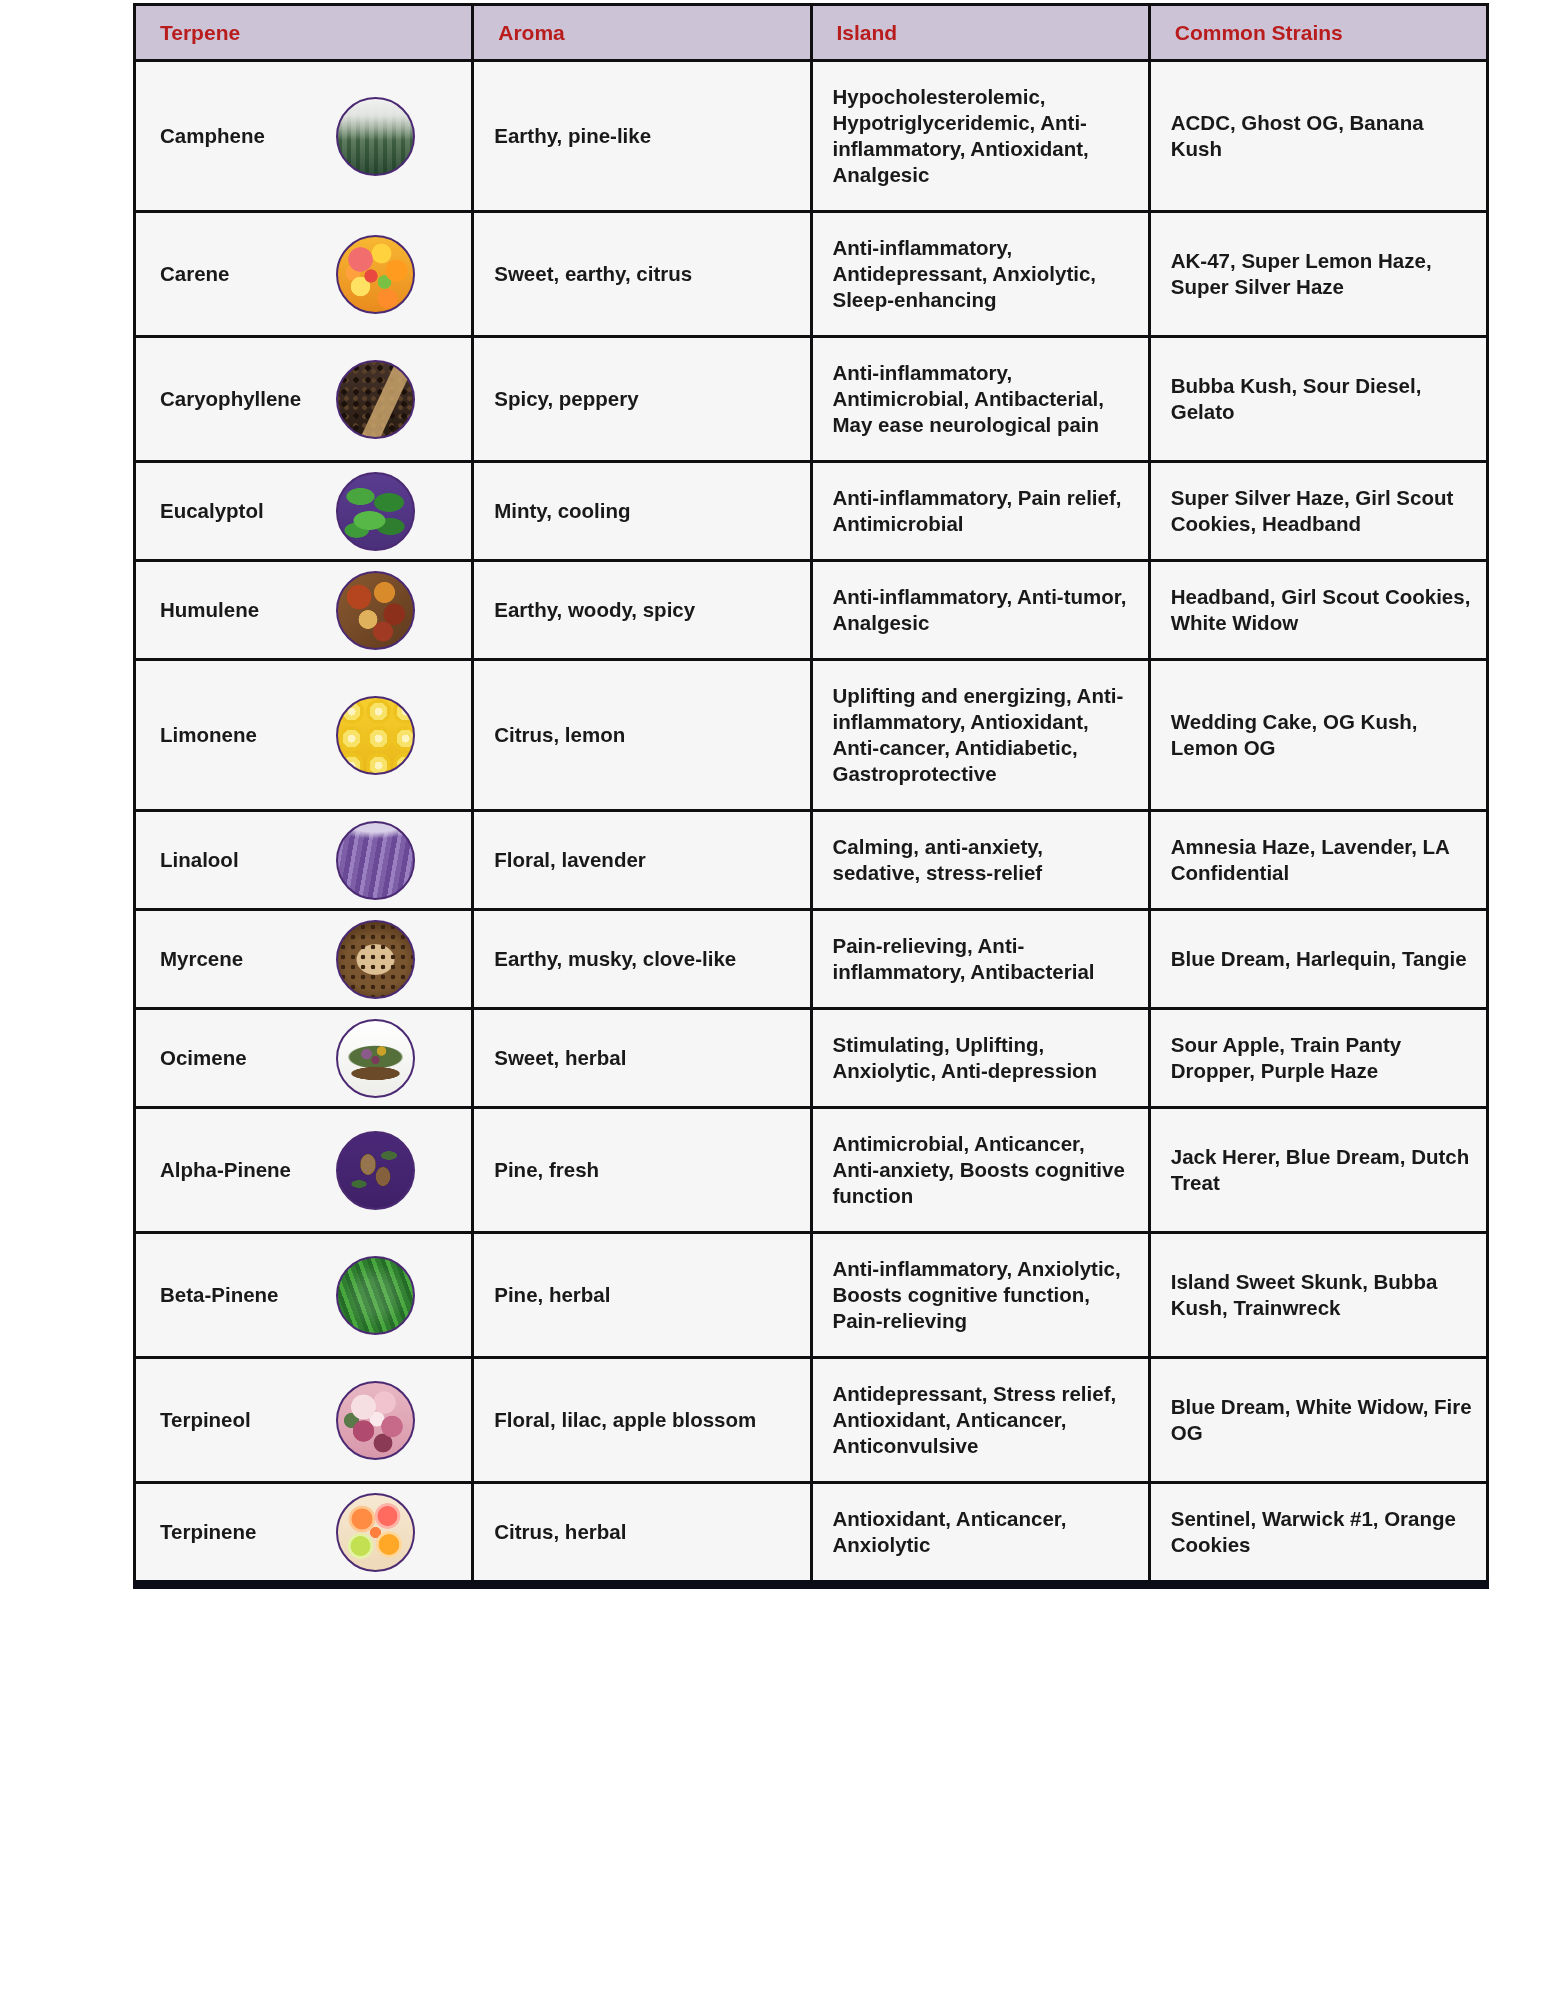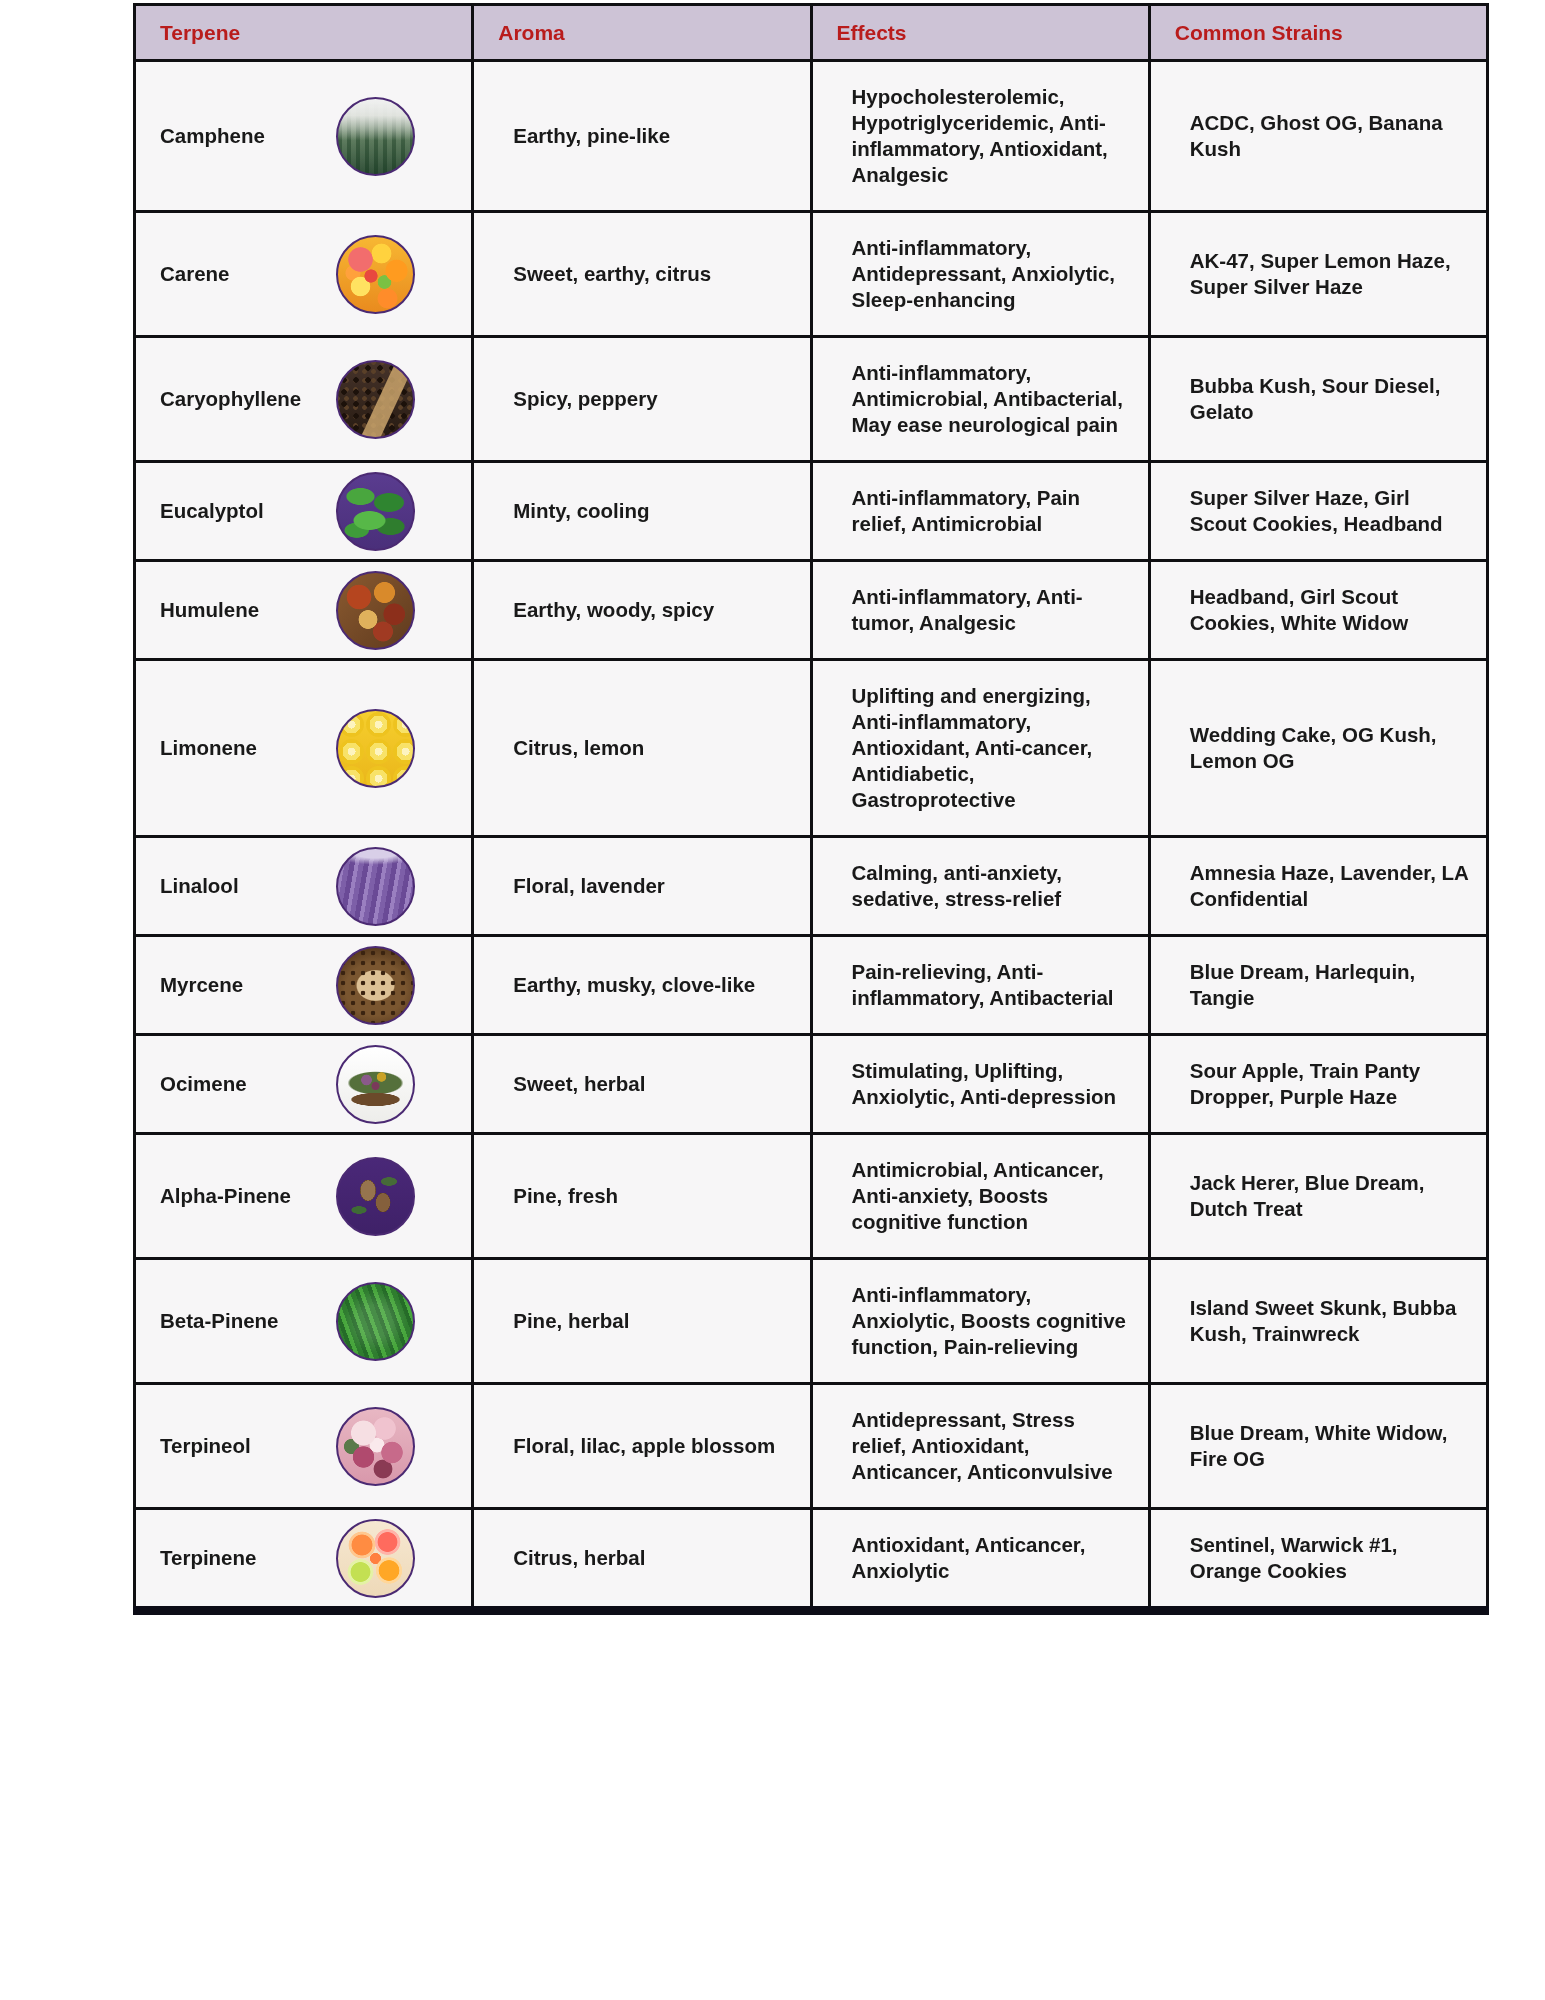--- a/index.html
+++ b/index.html
@@ -28,21 +28,21 @@
     background:var(--header-bg);
     color:#b91c1c;
     font-size:21px;font-weight:bold;text-align:left;
     height:49px;padding:2px 10px 2px 24px;
     border:3px solid var(--border);
   }
   td{
     background:var(--cell-bg);
     color:var(--ink);
     font-size:20.5px;font-weight:bold;line-height:26px;
-    padding:22px 14px 22px 39px;
+    padding:22px 14px 22px 20px;
     border:3px solid var(--border);
     vertical-align:middle;
     word-wrap:break-word;
   }
   td.c-terp{padding:8px 14px 8px 24px;}
   .terp-wrap{display:flex;align-items:center;gap:24px;justify-content:space-between;}
   .terp-name{flex:1 1 auto;}
   .photo{
     width:75px;height:75px;border-radius:50%;
     border:2px solid var(--ring);
@@ -152,21 +152,21 @@
   <colgroup>
       <col>
       <col>
       <col>
       <col>
     </colgroup>
   <thead>
     <tr>
       <th>Terpene</th>
       <th>Aroma</th>
-      <th>Effects</th>
+      <th>Island</th>
       <th>Common Strains</th>
     </tr>
   </thead>
   <tbody id="table-body">
   <tr>
     <td class="c-terp">
       <div class="terp-wrap">
         <span class="terp-name">Camphene</span>
         <span class="photo p-foggy-forest"></span>
       </div>

